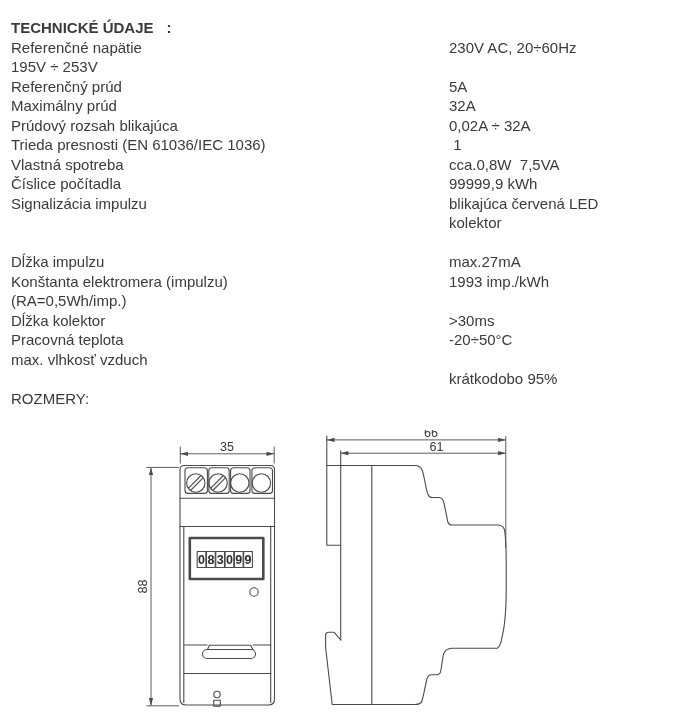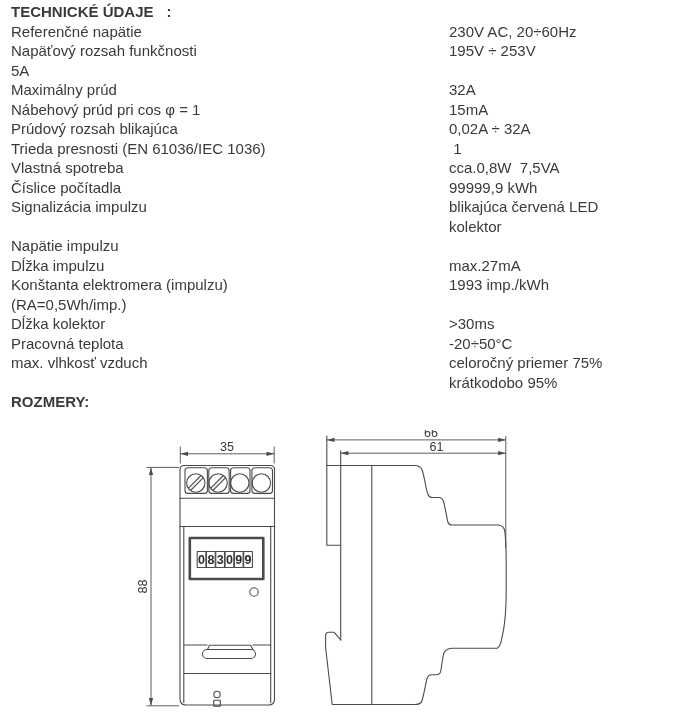--- a/index.html
+++ b/index.html
@@ -2,30 +2,30 @@
 <html><head>
 <meta charset="utf-8">
 <style>
   html,body{margin:0;padding:0;}
   body{
     width:674px;height:716px;position:relative;overflow:hidden;
     background:#ffffff;color:#3a3a3a;
     font-family:"Liberation Sans",sans-serif;
   }
   .spec-block{
-    position:absolute;left:11px;top:2px;width:655px;
+    position:absolute;left:11px;top:18px;width:655px;
     font-size:15px;line-height:19.5px;
   }
   .title-line{display:flex;height:19.5px;}
   .title-label{font-weight:bold;}
   .title-colon{font-weight:bold;margin-left:13px;}
   .spec-row{display:flex;height:19.5px;}
   .spec-label{width:438px;white-space:pre;flex:none;}
   .spec-value{white-space:pre;flex:1;}
-  .rozmery-heading{font-weight:bold;height:19.5px;}
+  .rozmery-heading{font-weight:normal;height:19.5px;}
   svg.drawing{position:absolute;left:130px;top:430px;}
   svg .draw{stroke:#4b4b4b;stroke-width:1.1;fill:none;stroke-linejoin:round;stroke-linecap:round;}
   svg .thick{stroke-width:2.6;}
   svg .dim{stroke:#4b4b4b;stroke-width:0.9;fill:none;}
   svg .arrow{fill:#4b4b4b;stroke:none;}
   svg text{fill:#383838;stroke:none;font-family:"Liberation Sans",sans-serif;font-size:12.5px;text-anchor:middle;}
   svg text.digit{font-size:12.5px;font-weight:bold;fill:#2c2c2c;}
 </style>
 </head>
 <body>
@@ -34,35 +34,31 @@
   <div class="title-line">
     <span class="title-label">TECHNICKÉ ÚDAJE</span>
     <span class="title-colon">:</span>
   </div>
   <div id="spec-rows">
       <div class="spec-row">
         <div class="spec-label">Referenčné napätie</div>
         <div class="spec-value">230V AC, 20÷60Hz</div>
       </div>
       <div class="spec-row">
-        <div class="spec-label">Napäťový rozsah funkčnosti</div>
         <div class="spec-value">195V ÷ 253V</div>
       </div>
       <div class="spec-row">
+        <div class="spec-label">Referenčný prúd</div>
         <div class="spec-value">5A</div>
       </div>
       <div class="spec-row">
         <div class="spec-label">Maximálny prúd</div>
         <div class="spec-value">32A</div>
       </div>
       <div class="spec-row">
-        <div class="spec-label">Nábehový prúd pri cos φ = 1</div>
-        <div class="spec-value">15mA</div>
-      </div>
-      <div class="spec-row">
         <div class="spec-label">Prúdový rozsah blikajúca</div>
         <div class="spec-value">0,02A ÷ 32A</div>
       </div>
       <div class="spec-row">
         <div class="spec-label">Trieda presnosti (EN 61036/IEC 1036)</div>
         <div class="spec-value"> 1</div>
       </div>
       <div class="spec-row">
         <div class="spec-label">Vlastná spotreba</div>
         <div class="spec-value">cca.0,8W  7,5VA</div>
@@ -73,21 +69,20 @@
       </div>
       <div class="spec-row">
         <div class="spec-label">Signalizácia impulzu</div>
         <div class="spec-value">blikajúca červená LED</div>
       </div>
       <div class="spec-row">
         <div class="spec-label"></div>
         <div class="spec-value">kolektor</div>
       </div>
       <div class="spec-row">
-        <div class="spec-label">Napätie impulzu</div>
       </div>
       <div class="spec-row">
         <div class="spec-label">Dĺžka impulzu</div>
         <div class="spec-value">max.27mA</div>
       </div>
       <div class="spec-row">
         <div class="spec-label">Konštanta elektromera (impulzu)</div>
         <div class="spec-value">1993 imp./kWh</div>
       </div>
       <div class="spec-row">
@@ -97,21 +92,20 @@
       <div class="spec-row">
         <div class="spec-label">Dĺžka kolektor</div>
         <div class="spec-value">&gt;30ms</div>
       </div>
       <div class="spec-row">
         <div class="spec-label">Pracovná teplota</div>
         <div class="spec-value">-20÷50°C</div>
       </div>
       <div class="spec-row">
         <div class="spec-label">max. vlhkosť vzduch</div>
-        <div class="spec-value">celoročný priemer 75%</div>
       </div>
       <div class="spec-row">
         <div class="spec-label"></div>
         <div class="spec-value">krátkodobo 95%</div>
       </div>
     </div>
   <div class="rozmery-heading">ROZMERY:</div>
 </div>
 
 <svg class="drawing" width="390" height="286" viewBox="130 430 390 286">

